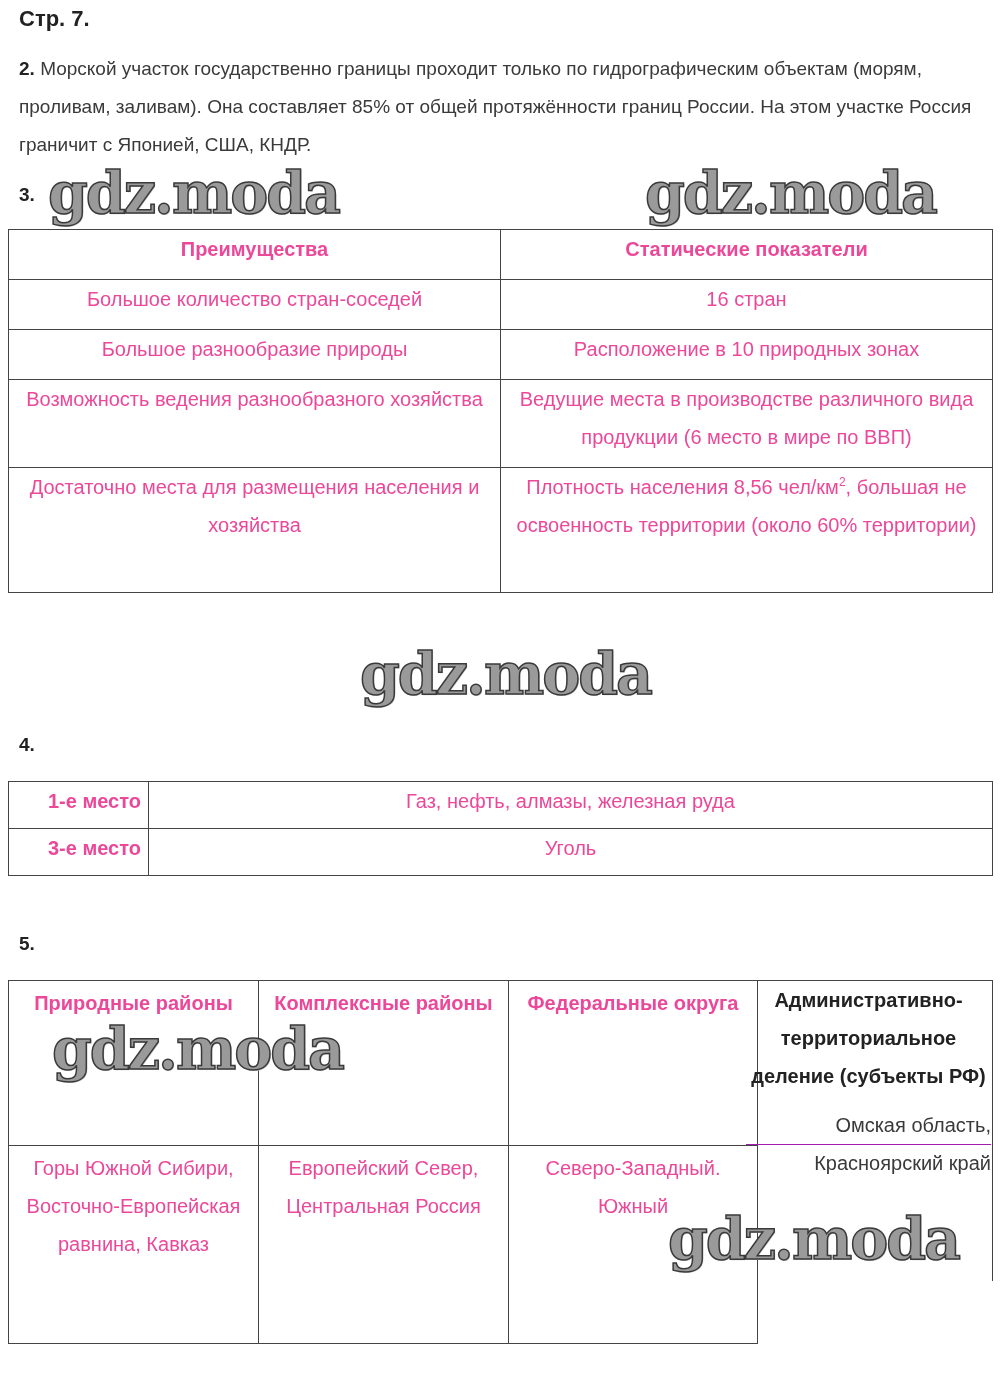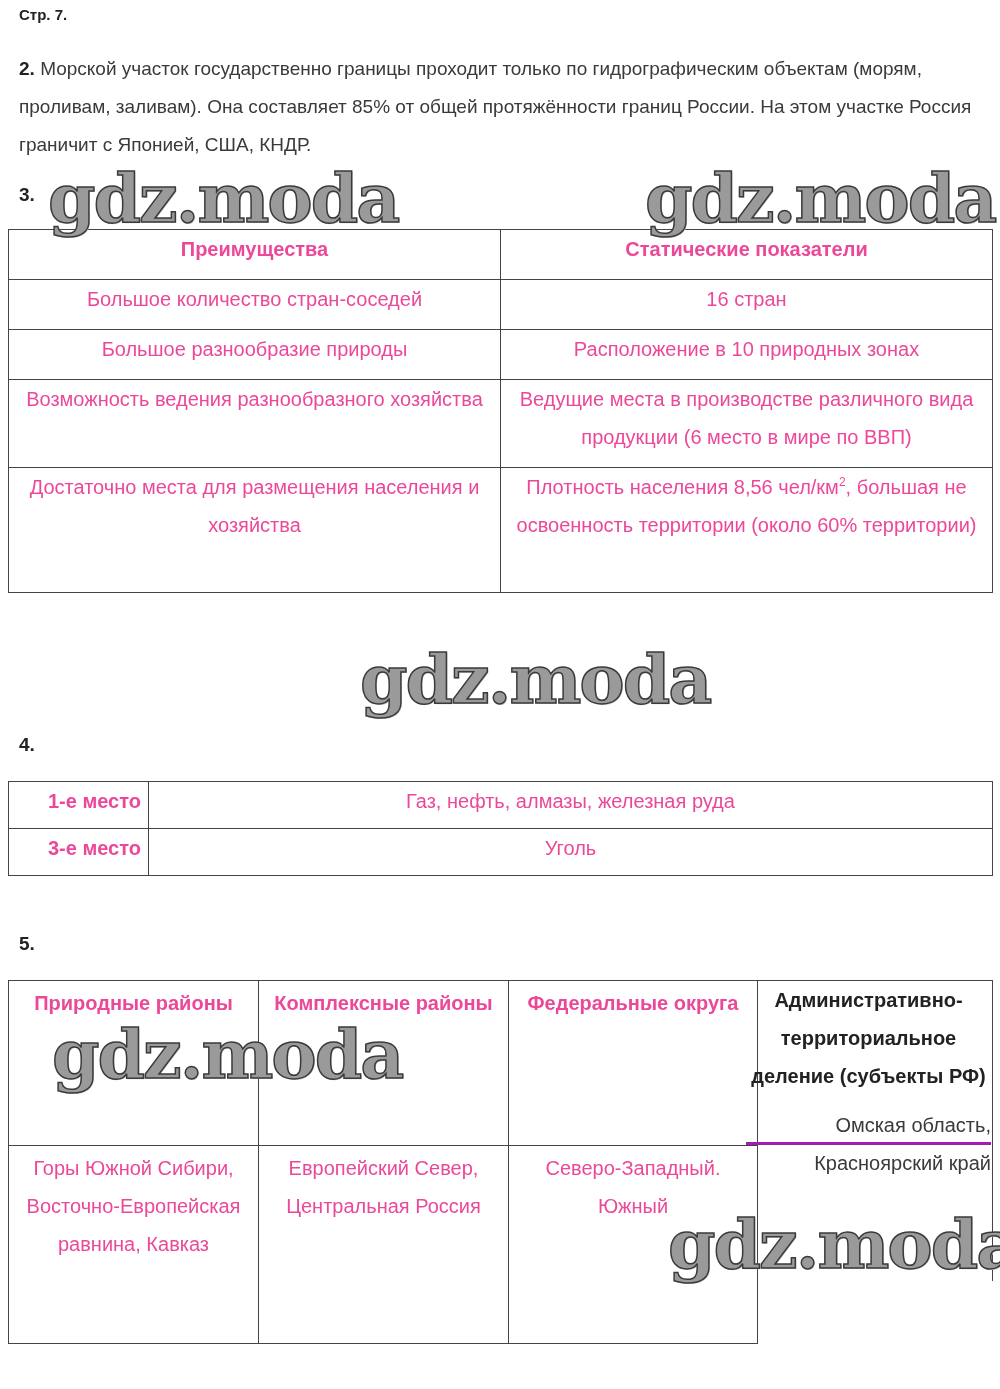--- a/index.html
+++ b/index.html
@@ -1,21 +1,21 @@
 <!DOCTYPE html>
 <html><head>
 <meta charset="utf-8">
 <style>
   html, body { margin: 0; padding: 0; background: #ffffff; }
   body {
     width: 1000px; height: 1389px; position: relative; overflow: hidden;
     font-family: "Liberation Sans", sans-serif; color: #333333;
   }
   .abs { position: absolute; }
-  .page-label { left: 19px; top: 6px; font-size: 15px; font-weight: bold; color: #222; }
+  .page-label { left: 19px; top: 6px; font-size: 22px; font-weight: bold; color: #222; }
   .para {
     left: 19px; top: 50px; width: 960px; font-size: 19px; line-height: 38px; color: #3a3a3a;
   }
   .para b { color: #222; }
   .task-num { font-size: 19px; font-weight: bold; color: #222; }
 
   table { border-collapse: collapse; position: absolute; table-layout: fixed; }
   td { border: 1px solid #444; vertical-align: top; text-align: center;
        font-size: 20px; line-height: 38px; color: #ec4899; padding: 3px 4px 0 4px; }
   td.h { font-weight: bold; color: #ec4899; }
@@ -23,28 +23,28 @@
   #t3 { left: 8px; top: 229px; width: 984px; }
   #t3 td { padding-top: 0; }
   #t4 { left: 8px; top: 781px; width: 984px; }
   #t4 td { height: 46px; padding-top: 0; }
   #t4 td.h { text-align: center; padding-left: 36px; }
   #t5 { left: 8px; top: 980px; width: 750px; }
 
   .t5-right-col { position: absolute; left: 745px; top: 980px; width: 247px; height: 300px;
     border: 1px solid #444; border-left: none; border-bottom: none; }
   .t5-right-header { position: absolute; left: 746px; top: 981px; width: 245px; height: 164px;
-    border-bottom: 3px solid #a21caf; text-align: center; font-weight: bold; color: #222;
+    border-bottom: 1px solid #a21caf; text-align: center; font-weight: bold; color: #222;
     font-size: 20px; line-height: 38px; padding-top: 0; box-sizing: border-box; }
   .t5-right-cell { position: absolute; left: 746px; top: 1106px; width: 245px; text-align: right;
     font-size: 20px; line-height: 38px; color: #3a3a3a; }
 
   .watermark {
     position: absolute; font-family: "DejaVu Serif", serif; font-weight: bold;
-    font-size: 68px; letter-spacing: -2px; color: #9a9a9a;
+    font-size: 57px; letter-spacing: -2px; color: #9a9a9a;
     -webkit-text-stroke: 1.5px #3a3a3a; line-height: 1; pointer-events: none;
     text-shadow: 1px 1px 0 #cfcfcf;
   }
   sup { font-size: 12px; line-height: 0; }
 </style>
 </head>
 <body>
 
 <div class="abs page-label">Стр. 7.</div>
 

